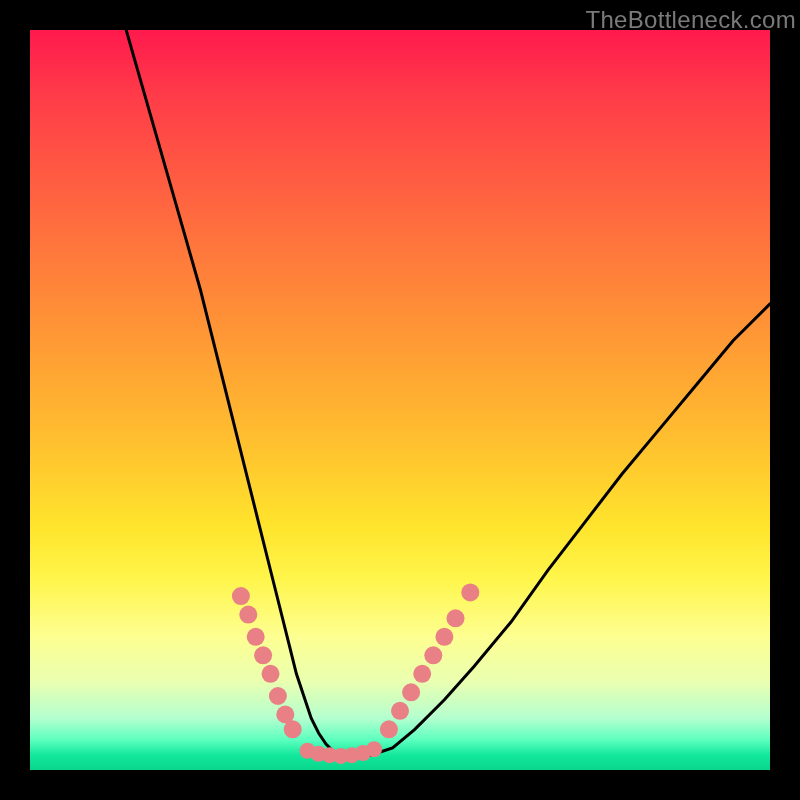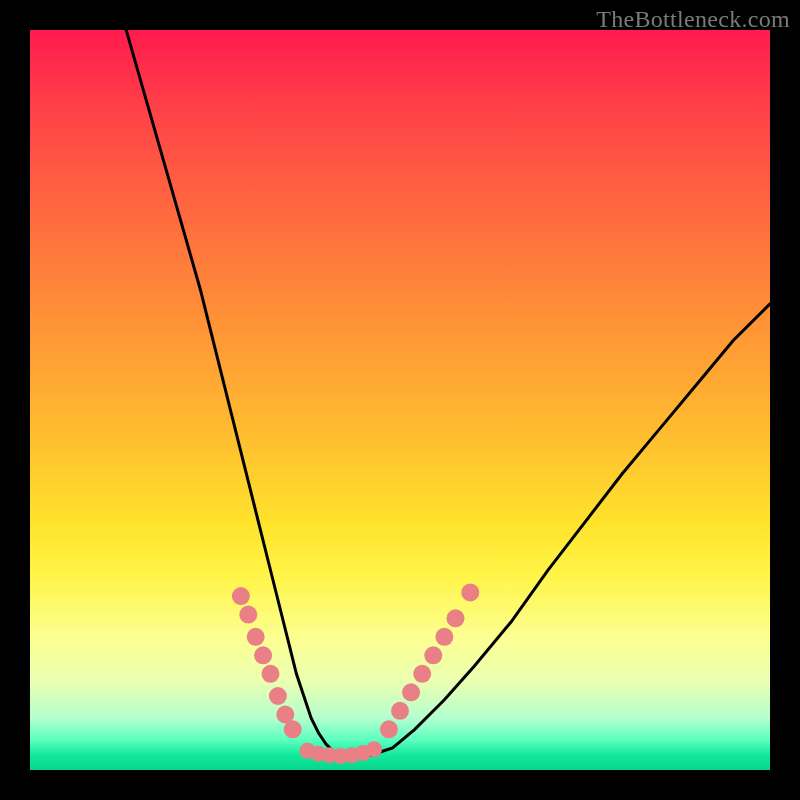--- a/index.html
+++ b/index.html
@@ -30,27 +30,26 @@
       #b4ffcf 93%,
       #5affbe 96%,
       #12e89c 98%,
       #08d68c 100%
     );
     overflow: hidden;
   }
   .watermark {
     position: absolute;
     top: 6px;
-    right: 10px;
+    right: 4px;
     color: #7a7a7a;
     font-size: 24px;
     font-weight: 500;
     letter-spacing: 0.3px;
     z-index: 10;
-    font-family: Liberation Serif, serif;
   }
   svg.plot {
     position: absolute;
     left: 0;
     top: 0;
     width: 740px;
     height: 740px;
   }
 </style>
 </head>

